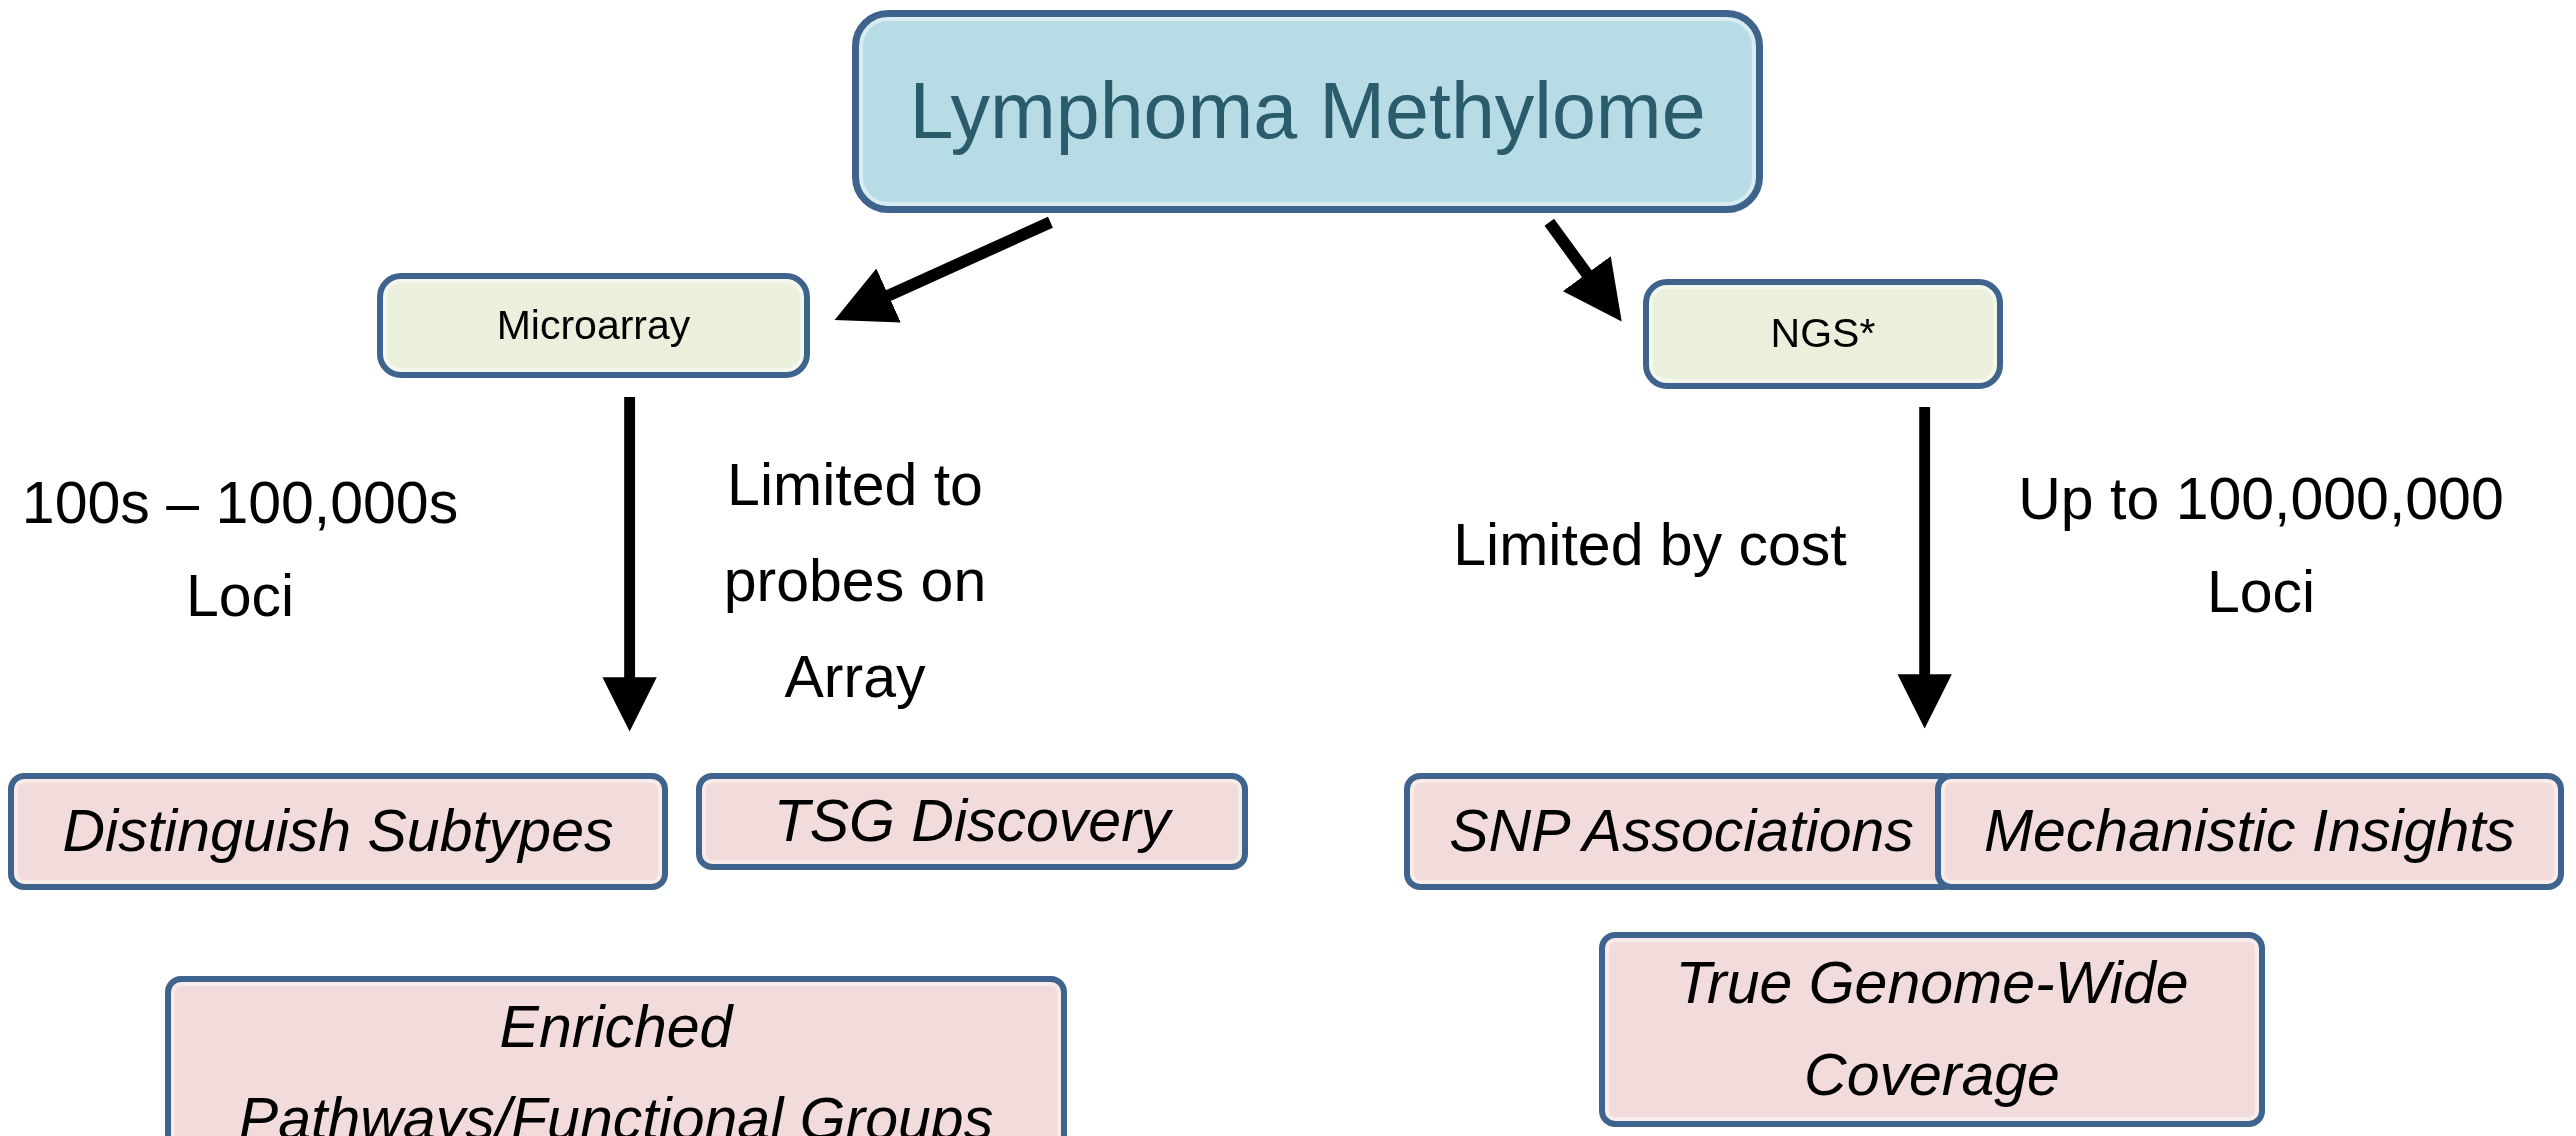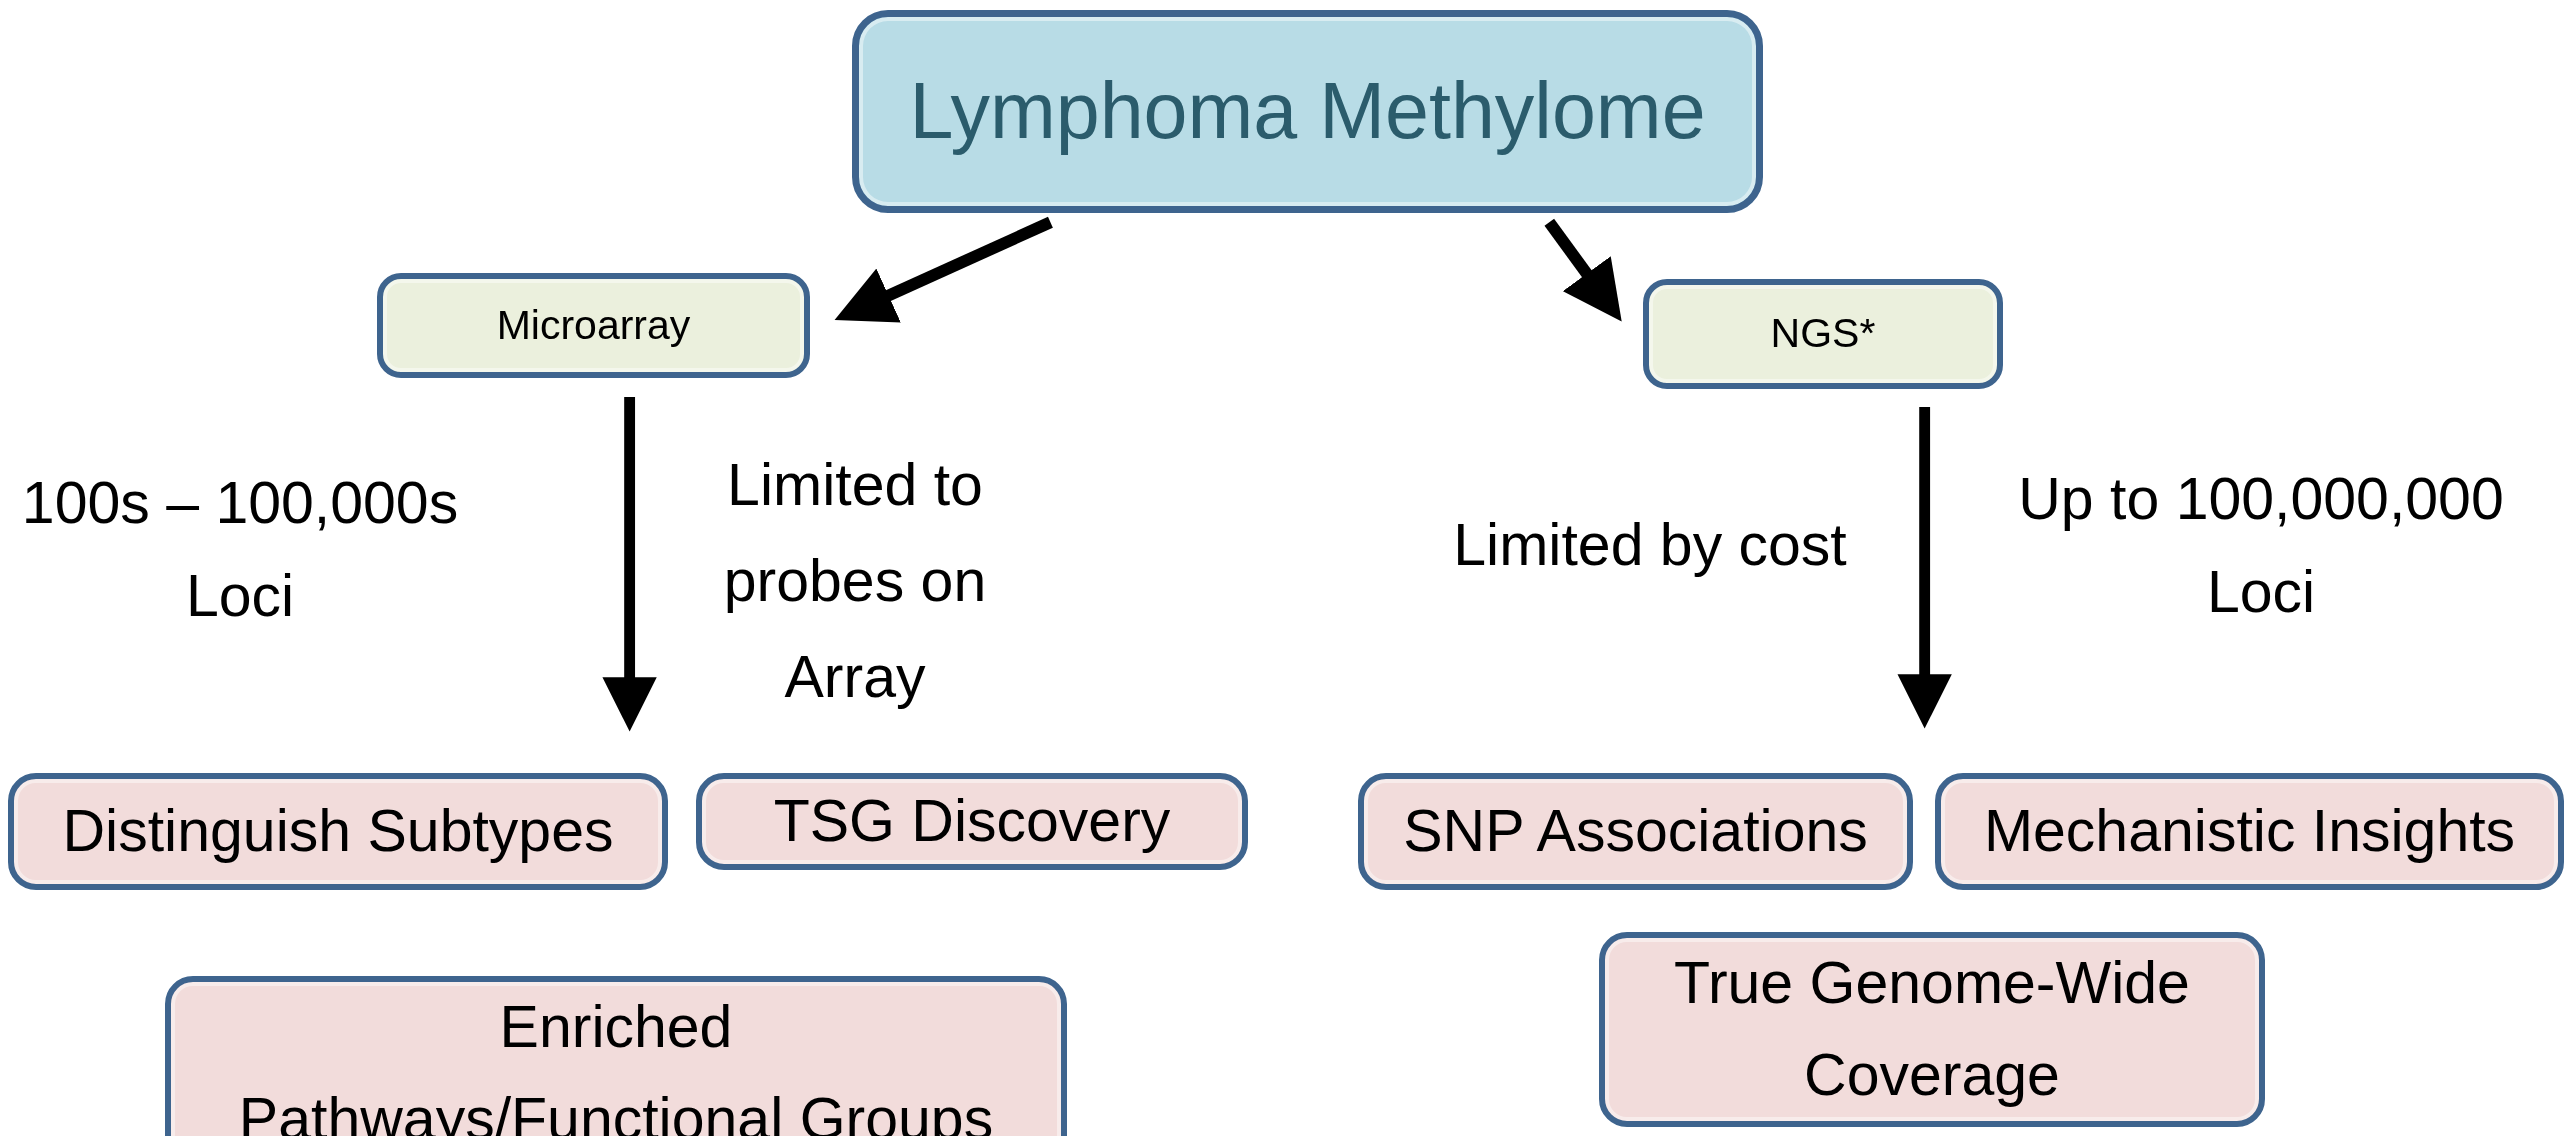--- a/index.html
+++ b/index.html
@@ -34,26 +34,27 @@
   }
   .method-box {
     background: var(--method-fill, #EBF0DD);
     border-width: 6px; border-radius: 24px;
     font-size: 41px;
   }
   .method-box.microarray { left: 377px; top: 273px; width: 433px; height: 105px; }
   .method-box.ngs        { left: 1643px; top: 279px; width: 360px; height: 110px; }
   .outcome-box {
     background: var(--outcome-fill, #F2DCDB);
-    border-width: 6px; border-radius: 28px;
+    border-width: 6px; border-radius: 16px;
     font-size: 59px;
+    font-style: italic;
   }
   .outcome-box.distinguish { left: 8px;    top: 773px; width: 660px; height: 117px; }
   .outcome-box.tsg         { left: 696px;  top: 773px; width: 552px; height: 97px; }
-  .outcome-box.snp         { left: 1358px; top: 773px; width: 555px; height: 117px; }
+  .outcome-box.snp         { left: 1404px; top: 773px; width: 555px; height: 117px; }
   .outcome-box.mech        { left: 1935px; top: 773px; width: 629px; height: 117px; }
   .outcome-box.enriched    { left: 165px;  top: 976px; width: 902px; height: 195px; line-height: 1.55; }
   .outcome-box.genomewide  { left: 1599px; top: 932px; width: 666px; height: 195px; line-height: 1.55; }
   .note {
     position: absolute;
     text-align: center;
     font-size: 59px;
     line-height: 93px;
     color: #000000;
   }

